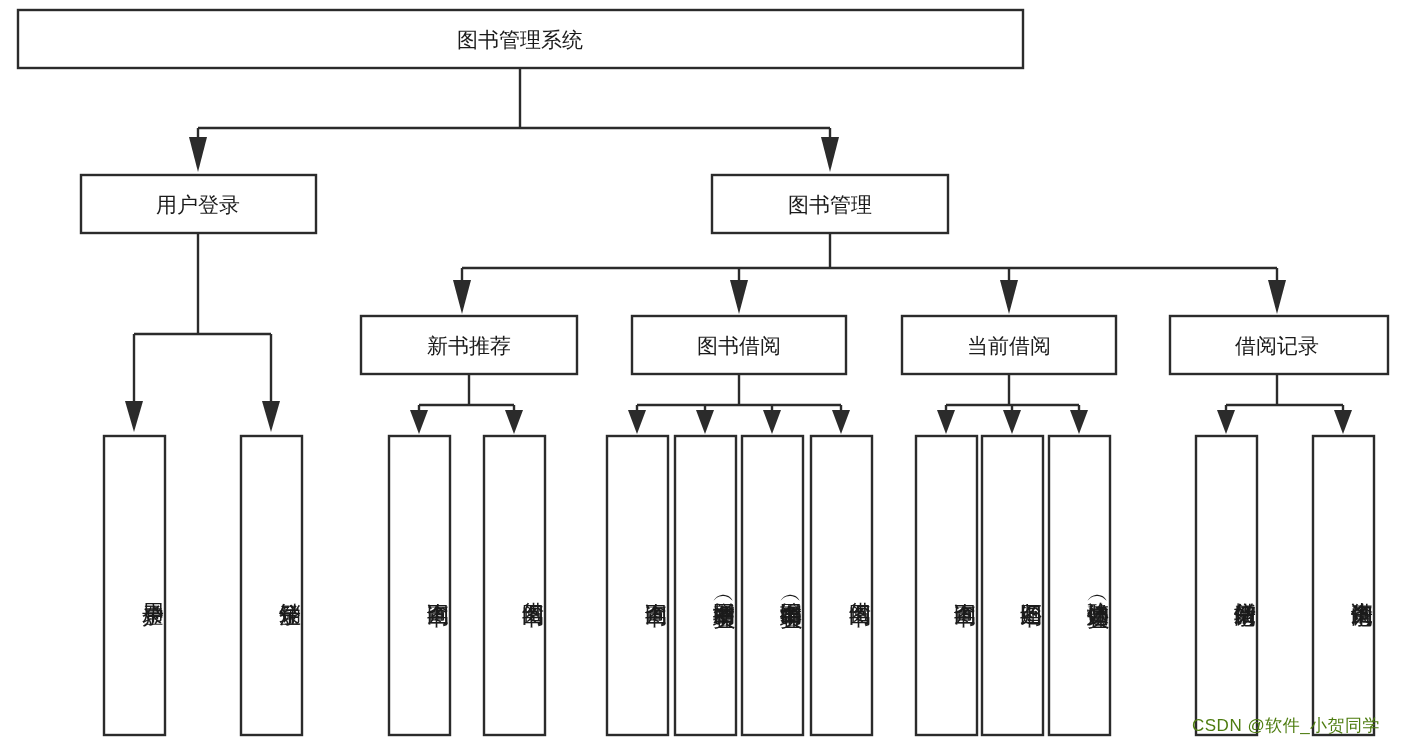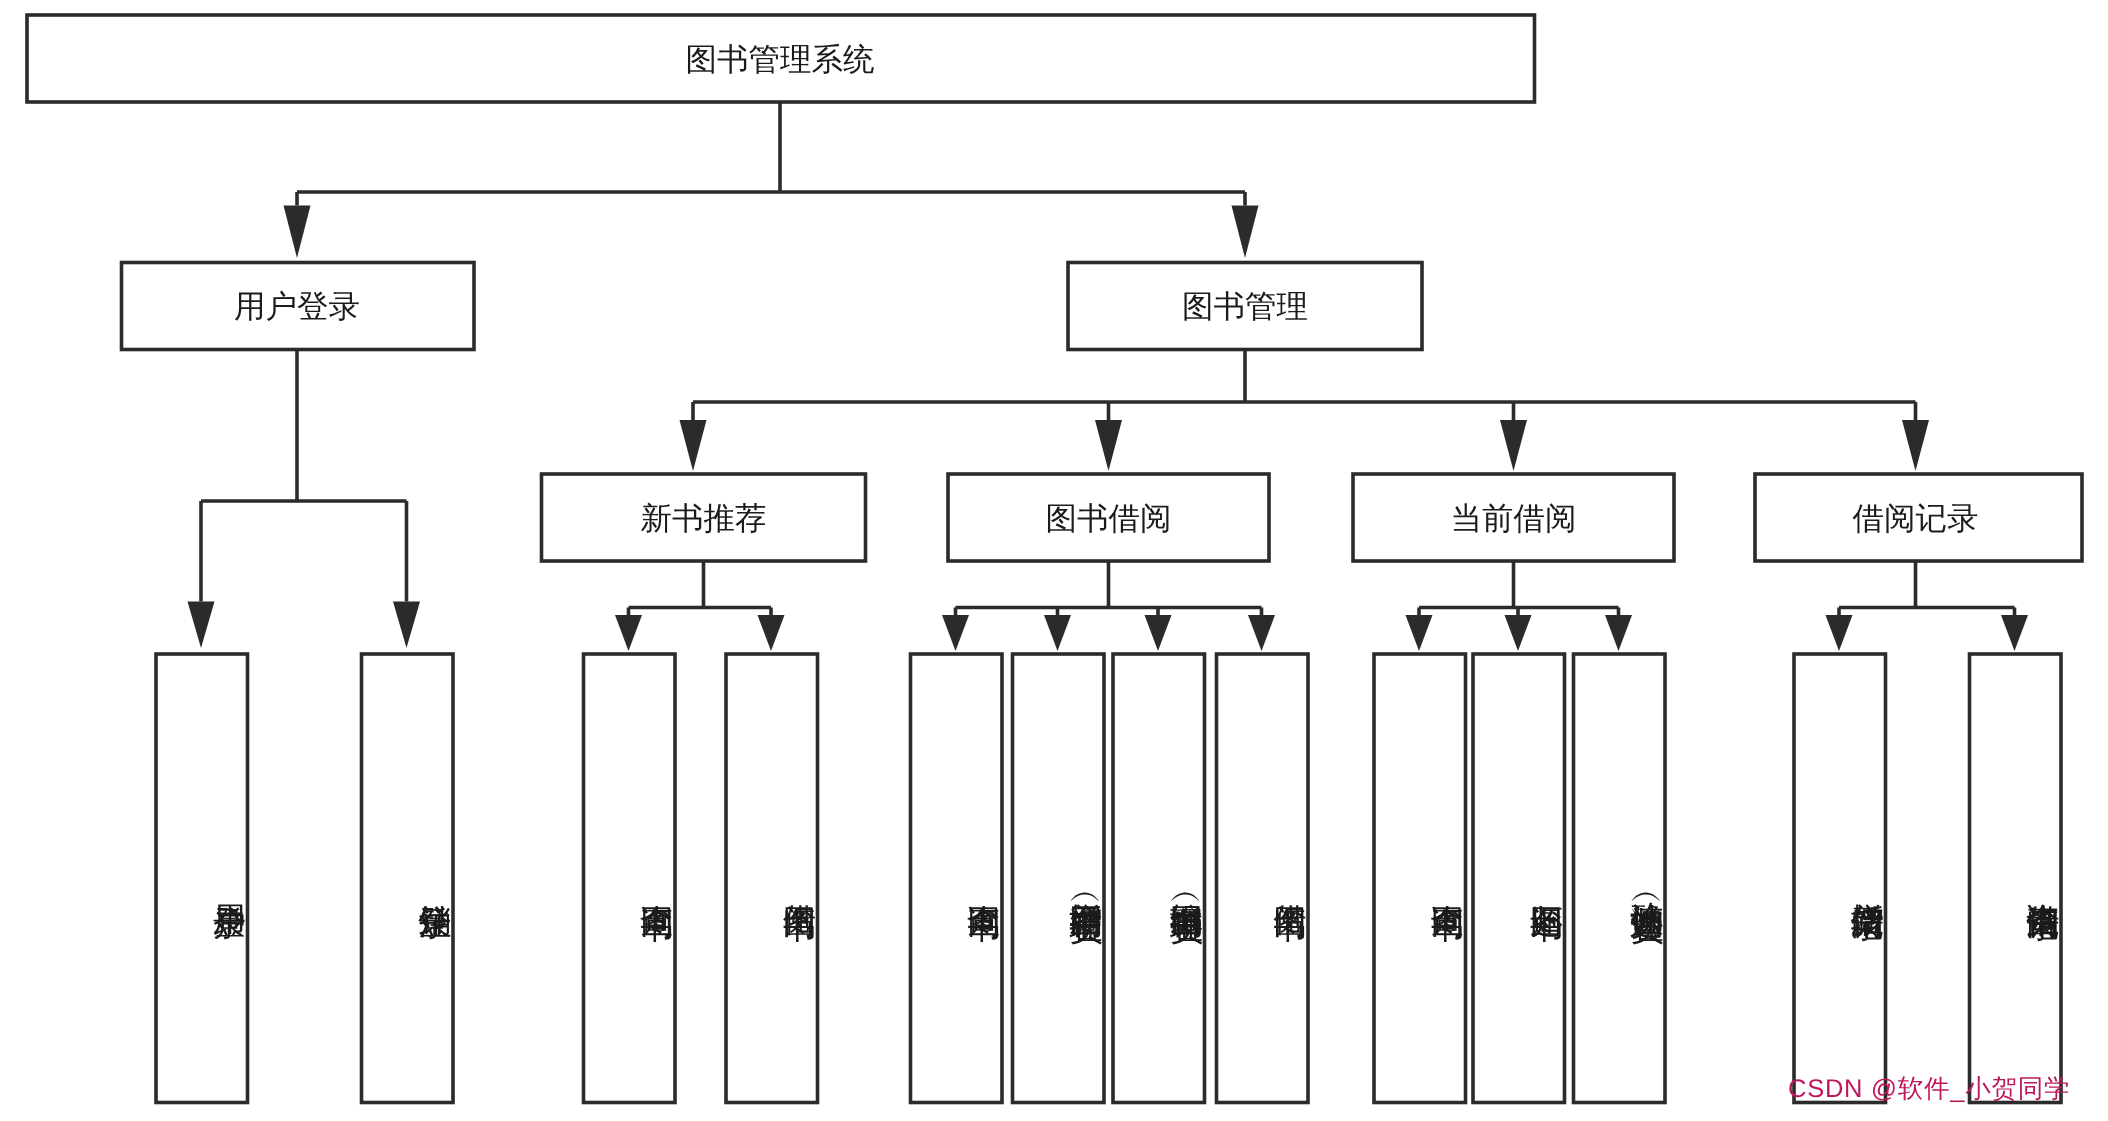--- a/index.html
+++ b/index.html
@@ -65,21 +65,21 @@
     justify-content: center;
     white-space: nowrap;
     pointer-events: none;
   }
   .watermark {
     position: absolute;
     left: 1192px;
     top: 714px;
     font-family: "Liberation Sans", "DejaVu Sans", sans-serif;
     font-size: 17px;
-    color: #be185d;
+    color: #4d7c0f;
     white-space: nowrap;
     letter-spacing: 0.5px;
   }
 </style>
 </head>
 <body>
 
 <div id="diagram-root">
 
   <svg class="diagram-svg" viewBox="0 0 1405 747" xmlns="http://www.w3.org/2000/svg">

